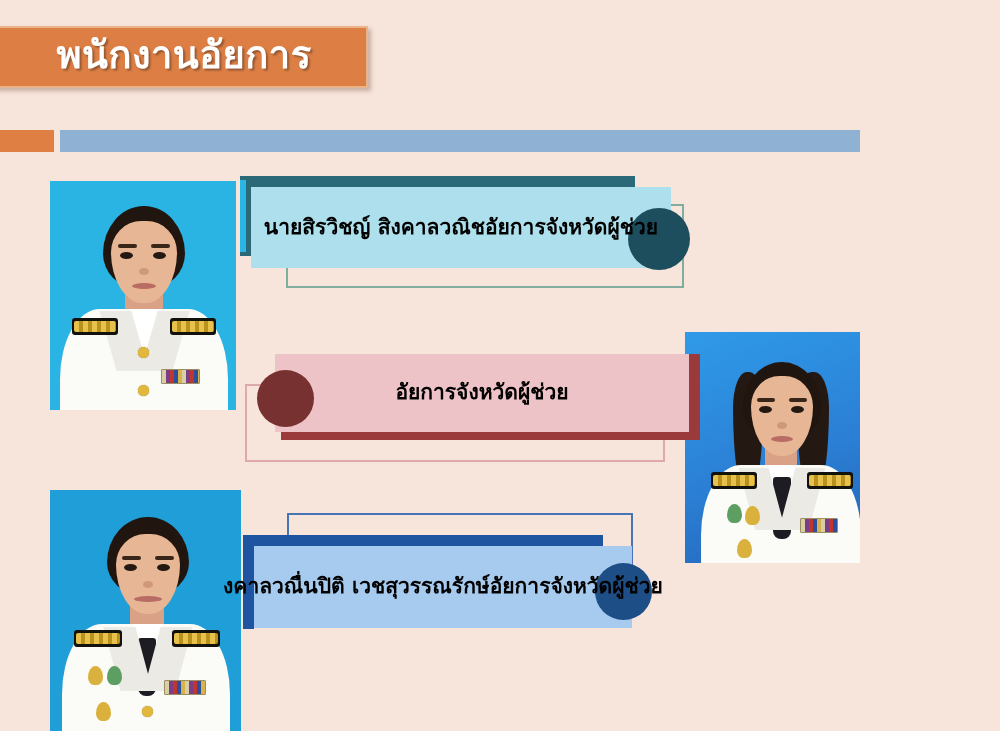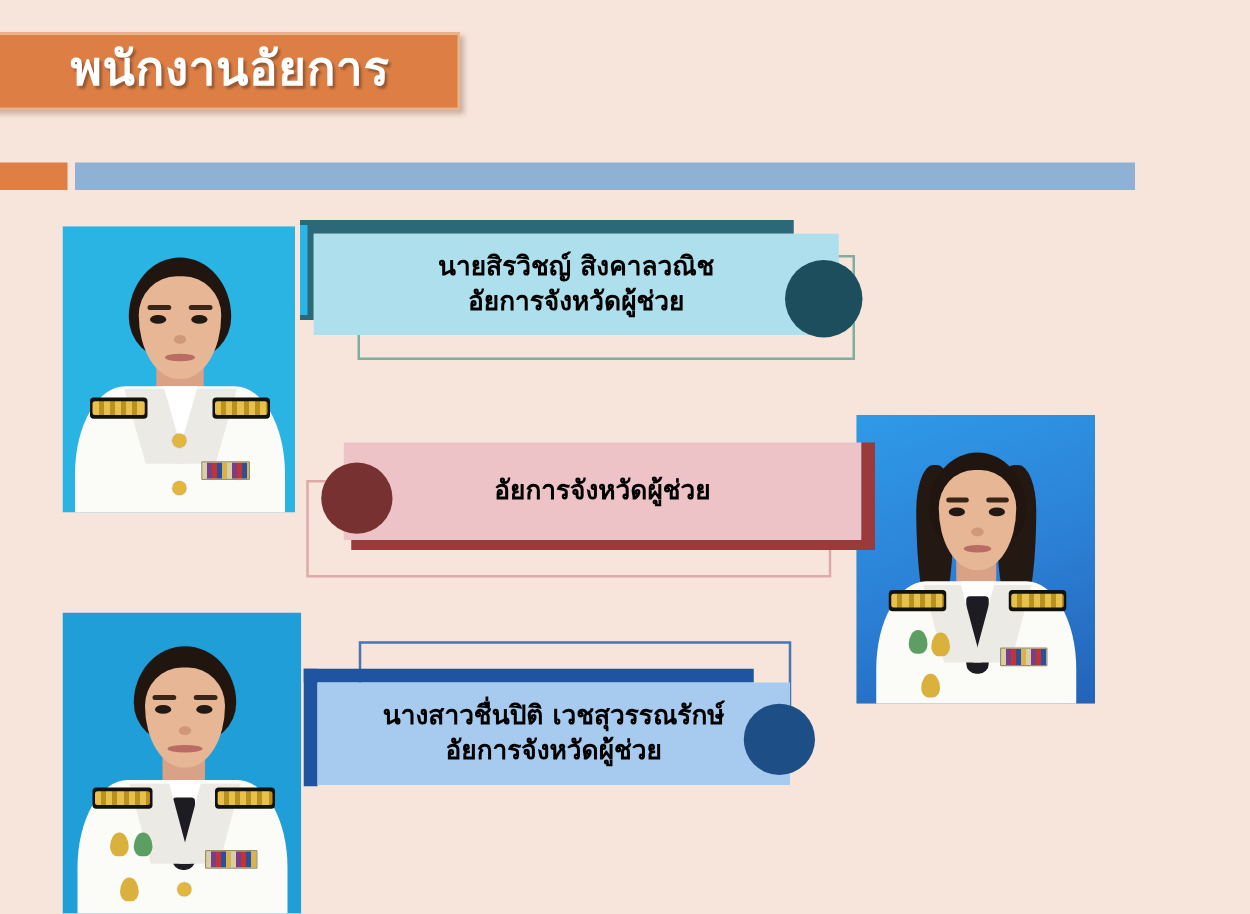--- a/index.html
+++ b/index.html
@@ -12,21 +12,20 @@
     overflow: hidden;
     background: #f7e4db;
     font-family: "DejaVu Sans", "Liberation Sans", sans-serif;
   }
   #slide {
     position: relative;
     width: 860px;
     height: 731px;
     background: #f7e4db;
     overflow: hidden;
-    padding-left: 48px;
   }
 
   
   #title-banner {
     position: absolute;
     left: -10px;
     top: 26px;
     width: 378px;
     height: 62px;
     background: #dd7f45;
@@ -270,21 +269,21 @@
     position: absolute;
     left: 352px; top: 50px;
     width: 57px; height: 57px;
     background: #1d4e86;
     border-radius: 50%;
   }
 
   .c-text {
     position: absolute;
     display: flex;
-    flex-direction: column;
+    flex-direction: row;
     align-items: center;
     justify-content: center;
     text-align: center;
     color: #000000;
     font-weight: bold;
     font-size: 21px;
     line-height: 1.32;
     white-space: nowrap;
     z-index: 5;
   }
@@ -404,18 +403,18 @@
       <span>อัยการจังหวัดผู้ช่วย</span>
     </div>
   </div>
 
   <div class="card-group" id="card-3">
     <div class="c-outline"></div>
     <div class="c-lshape"></div>
     <div class="c-body"></div>
     <div class="c-circle"></div>
     <div class="c-text">
-      <span>นางสาวชื่นปิติ เวชสุวรรณรักษ์</span>
+      <span>งคาลวณื่นปิติ เวชสุวรรณรักษ์</span>
       <span>อัยการจังหวัดผู้ช่วย</span>
     </div>
   </div>
 
 </div>
 
 </body></html>

